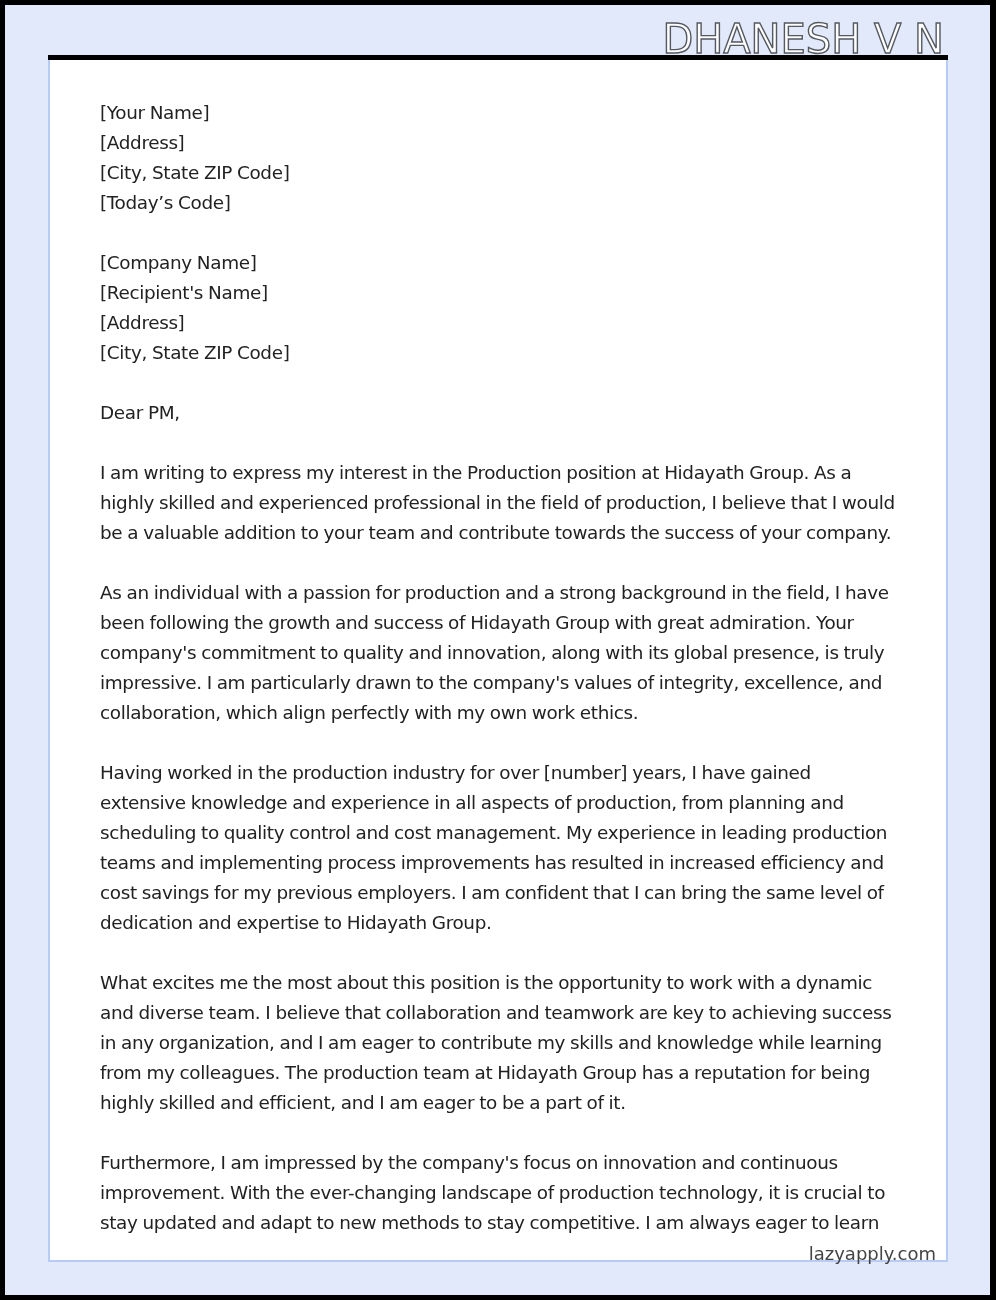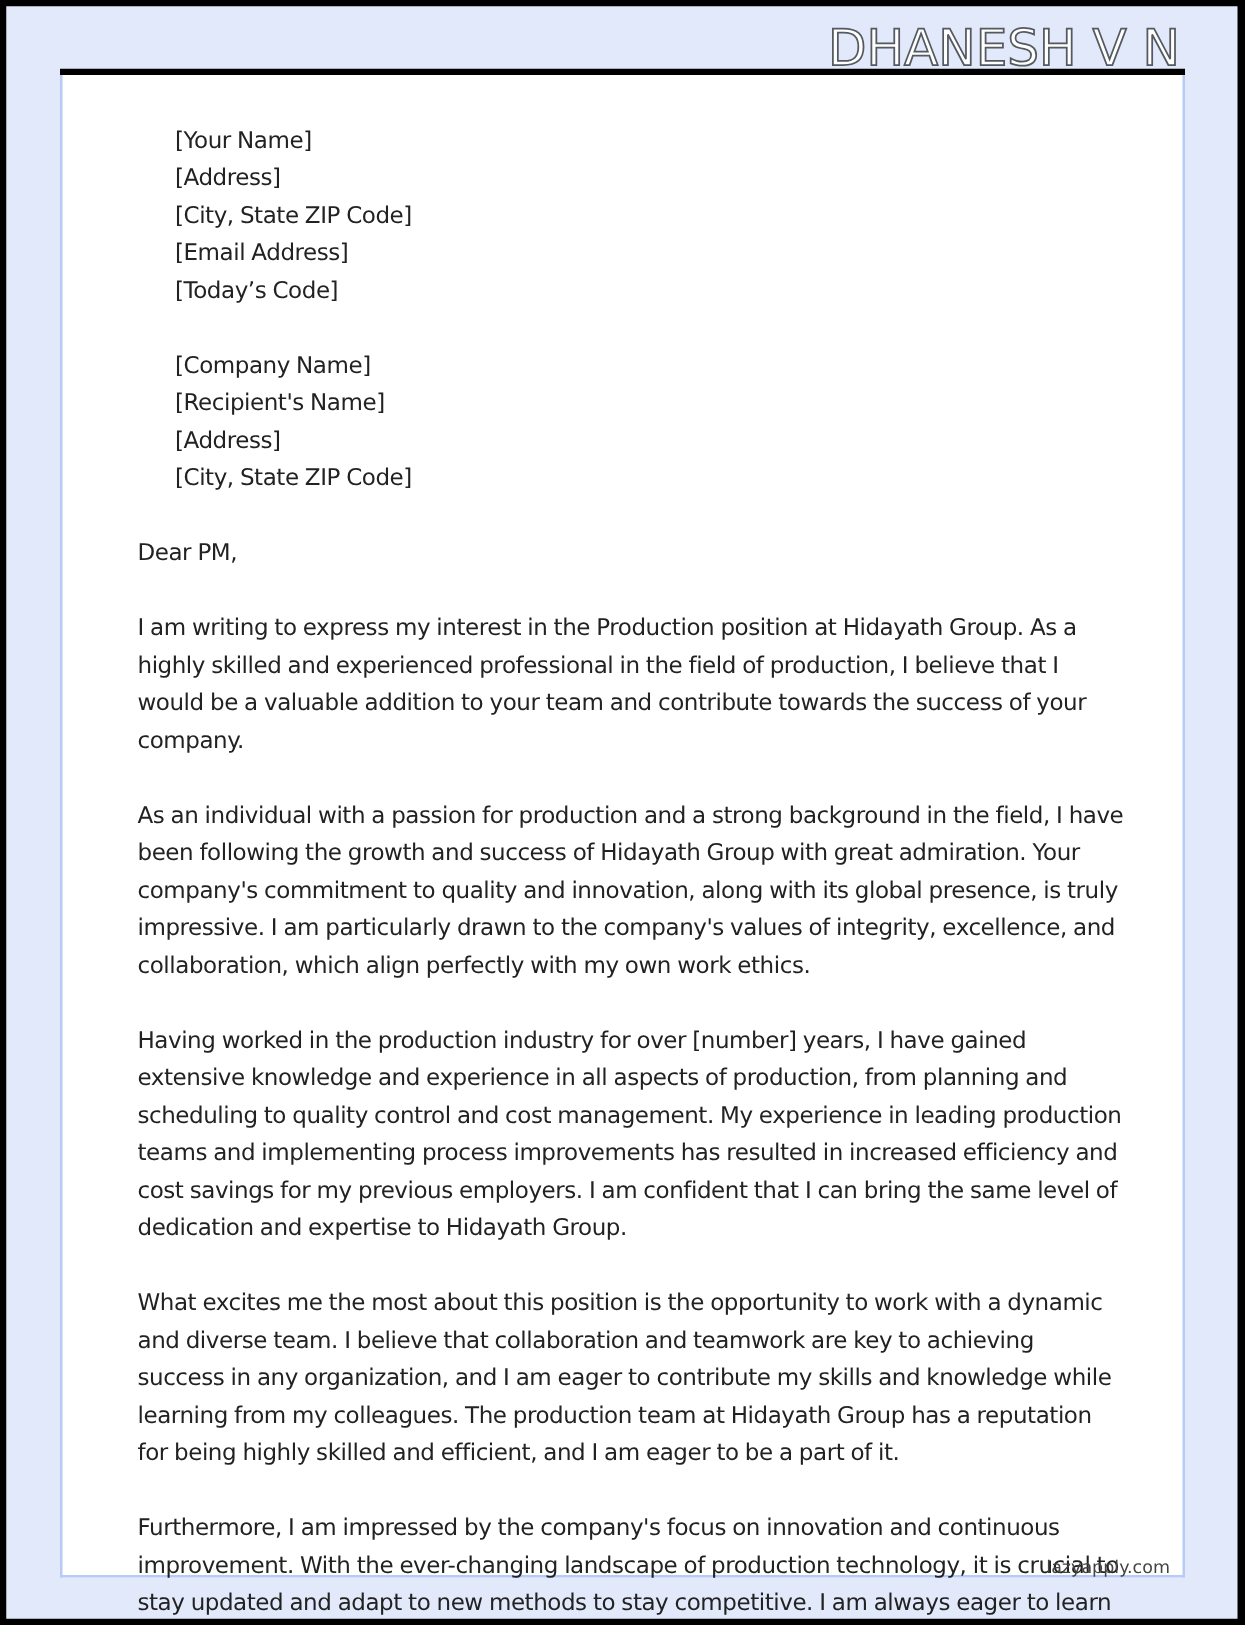--- a/index.html
+++ b/index.html
@@ -64,55 +64,53 @@
       font-size: 18.4px;
       line-height: 30px;
       color: #222222;
       letter-spacing: -0.35px;
       word-spacing: -0.5px;
       z-index: 2;
     }
     .letter .line {
       display: block;
       white-space: nowrap;
-      margin-left: 40px;
     }
     .letter .gap {
       display: block;
       height: 30px;
     }
     .letter p {
-      margin: 0 0 30px 10px;
+      margin: 0 0 30px 0;
     }
     .watermark {
       position: absolute;
       right: 54px;
       top: 1241px;
       font-family: "DejaVu Sans", sans-serif;
-      font-size: 14px;
+      font-size: 18px;
       line-height: 16px;
       color: #444;
       z-index: 3;
       white-space: nowrap;
     }
   </style>
 </head>
 <body>
 
 <div class="frame">
   <div class="header-name">DHANESH V N</div>
   <div class="header-bar"></div>
   <div class="card"></div>
 
   <div class="letter">
     <div>
       <span class="line">[Your Name]</span>
       <span class="line">[Address]</span>
       <span class="line">[City, State ZIP Code]</span>
-      <span class="line">[Email Address]</span>
       <span class="line">[Today’s Code]</span>
     </div>
     <span class="gap"></span>
     <div>
       <span class="line">[Company Name]</span>
       <span class="line">[Recipient's Name]</span>
       <span class="line">[Address]</span>
       <span class="line">[City, State ZIP Code]</span>
     </div>
     <span class="gap"></span>

